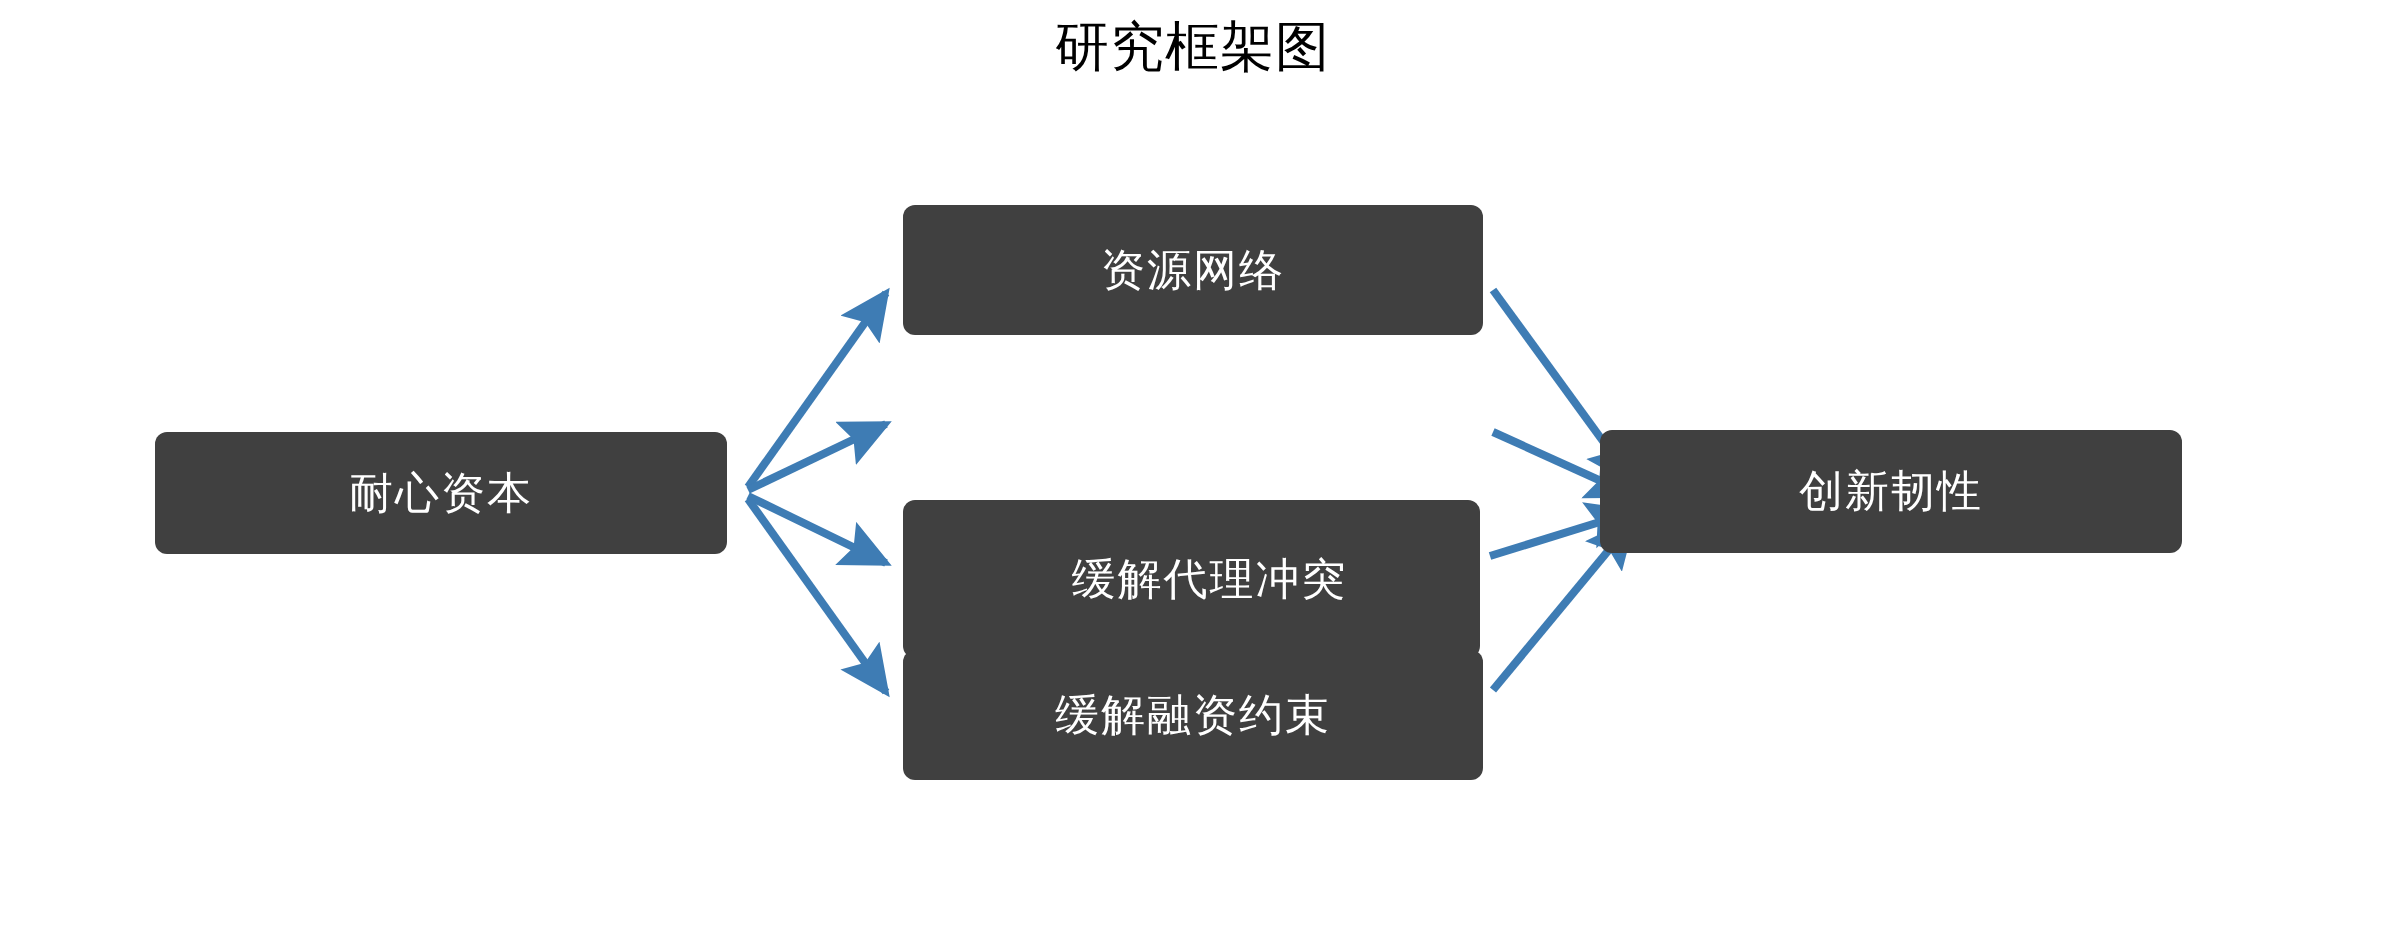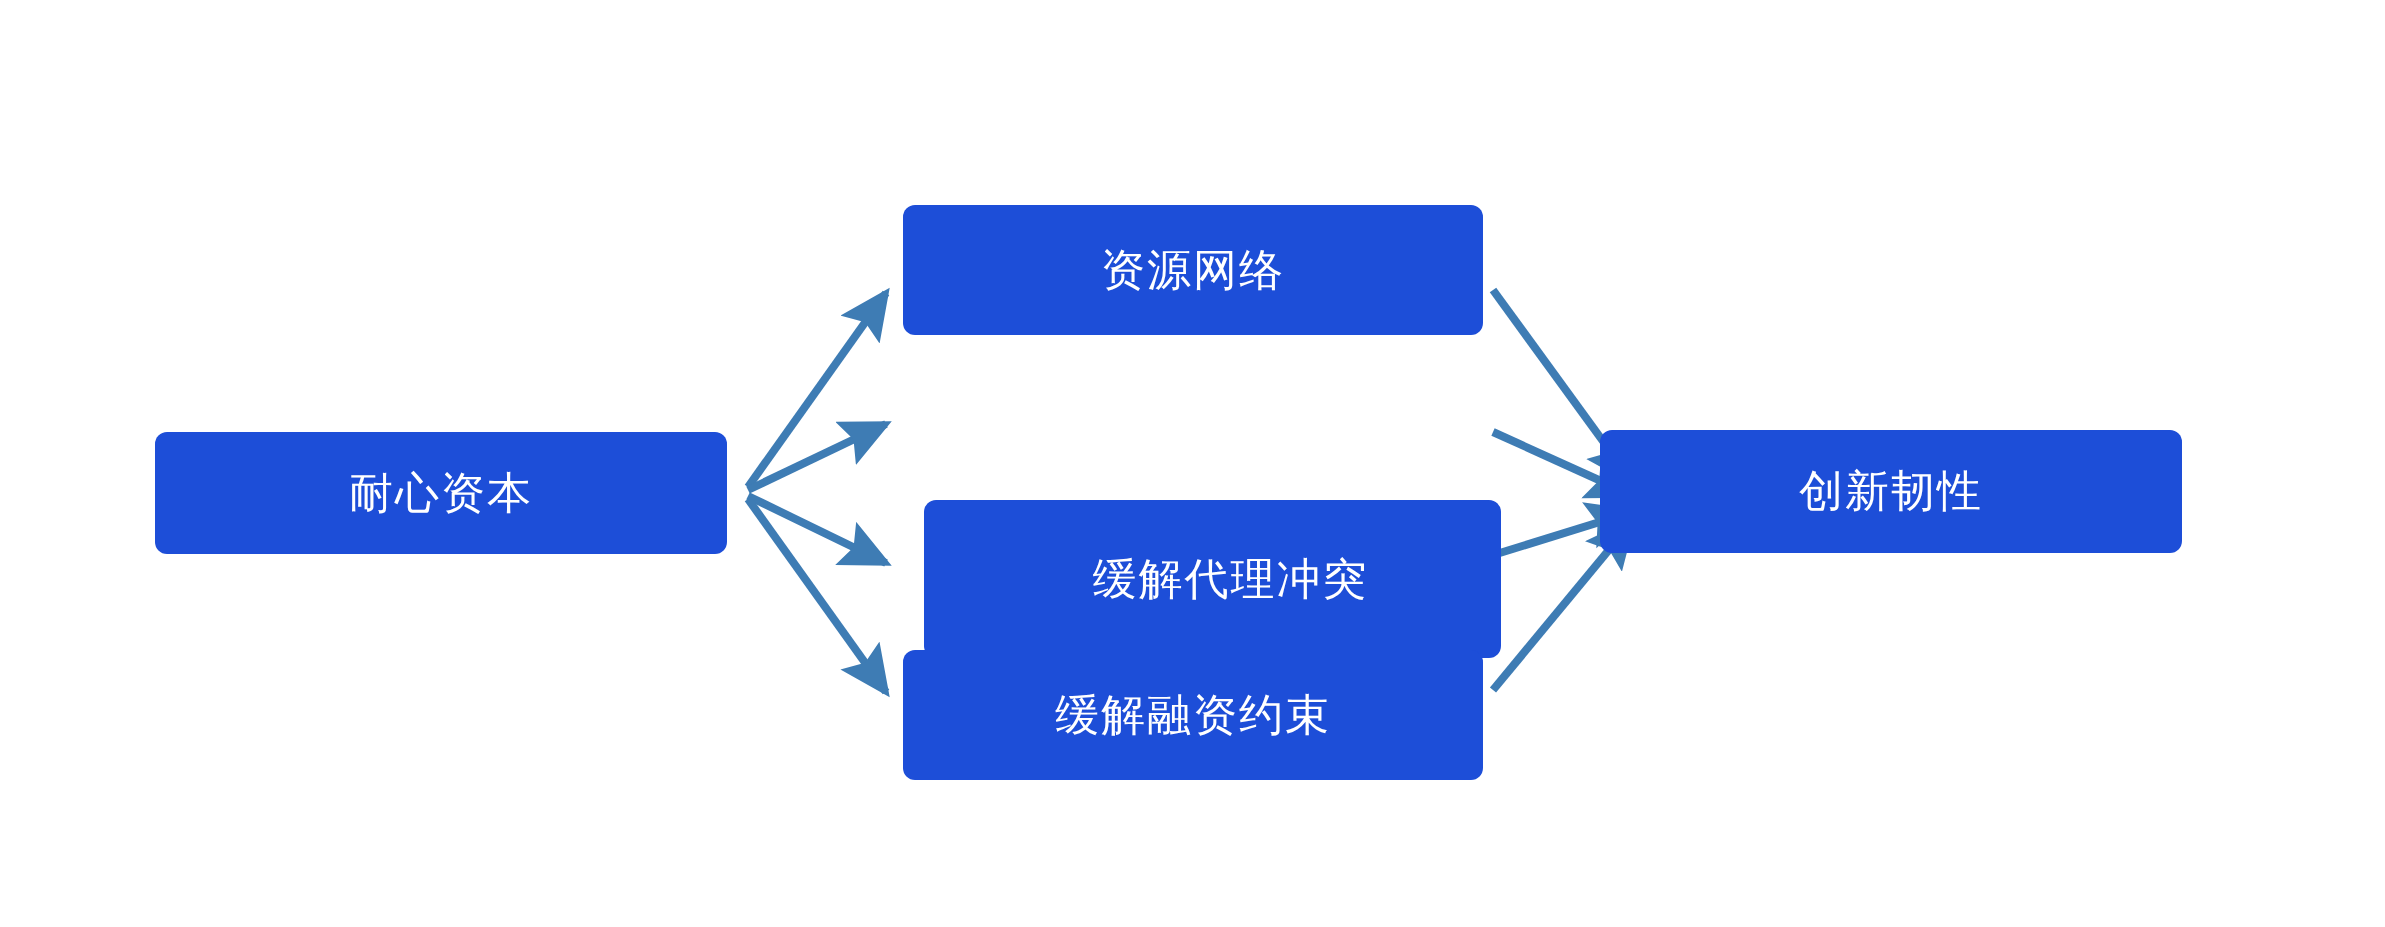--- a/index.html
+++ b/index.html
@@ -35,48 +35,49 @@
     position: absolute;
     left: 0;
     top: 0;
     width: 2385px;
     height: 927px;
     pointer-events: none;
   }
   .node {
     position: absolute;
     box-sizing: border-box;
-    background: #1d4ed8;
+    background: #404040;
     border-radius: 12px;
     display: flex;
     align-items: center;
     justify-content: center;
     color: #ffffff;
     font-size: 44px;
     line-height: 1.1;
     letter-spacing: 2px;
     white-space: nowrap;
     user-select: none;
   }
   .node-label {
     display: block;
   }
   
   #node-source      { left: 155px;  top: 432px; width: 572px; height: 122px; }
   #node-mech-0      { left: 903px;  top: 205px; width: 580px; height: 130px; }
   #node-mech-1      { left: 903px;  top: 355px; width: 580px; height: 130px; }
-  #node-mech-2      { left: 924px;  top: 500px; width: 577px; height: 158px; padding-left: 36px; }
+  #node-mech-2      { left: 903px;  top: 500px; width: 577px; height: 158px; padding-left: 36px; }
   #node-mech-3      { left: 903px;  top: 650px; width: 580px; height: 130px; }
   #node-outcome     { left: 1600px; top: 430px; width: 582px; height: 123px; }
 </style>
 </head>
 <body>
 
 <div id="canvas">
 
+  <div id="diagram-title">研究框架图</div>
 
   <svg id="arrow-layer" viewBox="0 0 2385 927">
     <defs>
       <marker id="ah" markerWidth="7" markerHeight="7" refX="5.6" refY="3" orient="auto" markerUnits="strokeWidth">
         <path d="M0,0 L6.4,3 L0,6 L1.1,3 Z" fill="#3E7CB4"></path>
       </marker>
     </defs>
 
     <line x1="748" y1="487" x2="886" y2="293" stroke="#3E7CB4" stroke-width="8" marker-end="url(#ah)"></line>
     <line x1="748" y1="490" x2="886" y2="424" stroke="#3E7CB4" stroke-width="8" marker-end="url(#ah)"></line>

